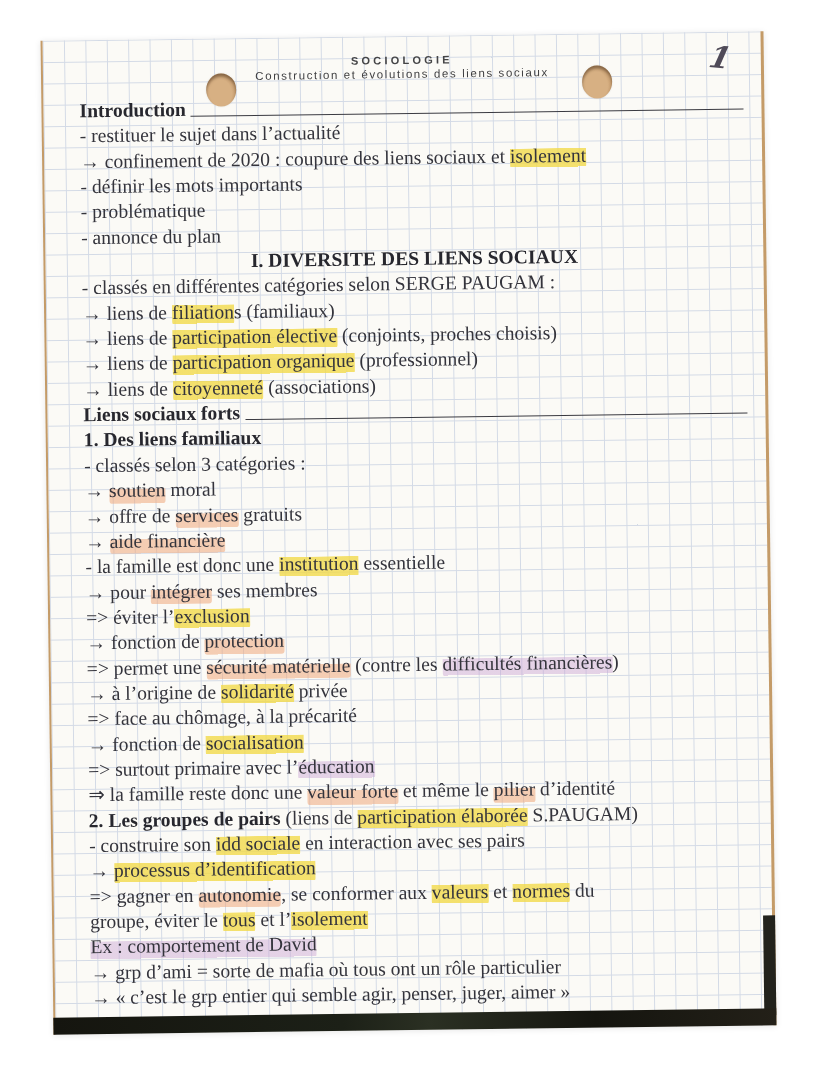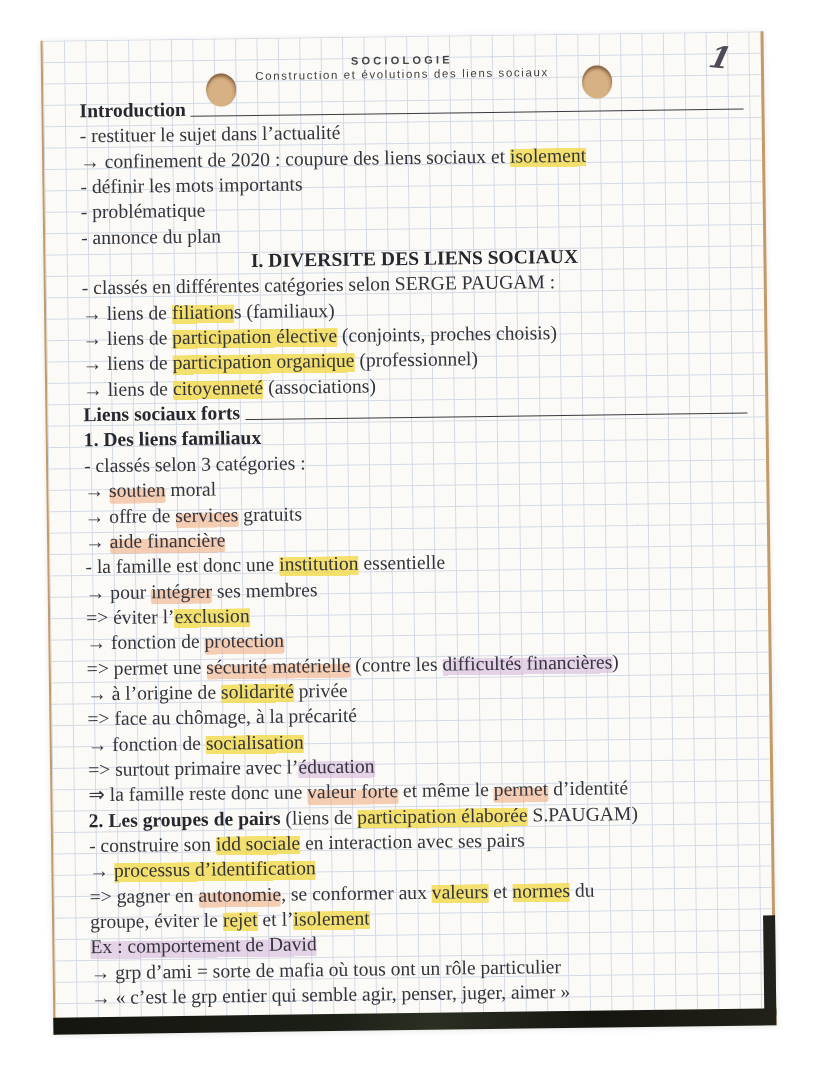--- a/index.html
+++ b/index.html
@@ -105,26 +105,26 @@
       <div class="line"><span>→ </span><span class="hl-pink">aide financière</span></div>
       <div class="line"><span>- la famille est donc une </span><span class="hl-yellow">institution</span><span> essentielle</span></div>
       <div class="line"><span>→ pour </span><span class="hl-pink">intégrer</span><span> ses membres</span></div>
       <div class="line"><span>=&gt; éviter l’</span><span class="hl-yellow">exclusion</span></div>
       <div class="line"><span>→ fonction de </span><span class="hl-pink">protection</span></div>
       <div class="line"><span>=&gt; permet une </span><span class="hl-pink">sécurité matérielle</span><span> (contre les </span><span class="hl-purple">difficultés financières</span><span>)</span></div>
       <div class="line"><span>→ à l’origine de </span><span class="hl-yellow">solidarité</span><span> privée</span></div>
       <div class="line"><span>=&gt; face au chômage, à la précarité</span></div>
       <div class="line"><span>→ fonction de </span><span class="hl-yellow">socialisation</span></div>
       <div class="line"><span>=&gt; surtout primaire avec l’</span><span class="hl-purple">éducation</span></div>
-      <div class="line"><span>⇒ la famille reste donc une </span><span class="hl-pink">valeur forte</span><span> et même le </span><span class="hl-pink">permet</span><span> d’identité</span></div>
+      <div class="line"><span>⇒ la famille reste donc une </span><span class="hl-pink">valeur forte</span><span> et même le </span><span class="hl-pink">pilier</span><span> d’identité</span></div>
       <div class="line"><span class="b">2. Les groupes de pairs</span><span> (liens de </span><span class="hl-yellow">participation élaborée</span><span> S.PAUGAM)</span></div>
       <div class="line"><span>- construire son </span><span class="hl-yellow">idd sociale</span><span> en interaction avec ses pairs</span></div>
       <div class="line"><span>→ </span><span class="hl-yellow">processus d’identification</span></div>
       <div class="line"><span>=&gt; gagner en </span><span class="hl-pink">autonomie</span><span>, se conformer aux </span><span class="hl-yellow">valeurs</span><span> et </span><span class="hl-yellow">normes</span><span> du</span></div>
-      <div class="line"><span>groupe, éviter le </span><span class="hl-yellow">rejet</span><span> et l’</span><span class="hl-yellow">isolement</span></div>
+      <div class="line"><span>groupe, éviter le </span><span class="hl-yellow">tous</span><span> et l’</span><span class="hl-yellow">isolement</span></div>
       <div class="line"><span class="hl-purple">Ex : comportement de David</span></div>
       <div class="line"><span>→ grp d’ami = sorte de mafia où tous ont un rôle particulier</span></div>
       <div class="line"><span>→ « c’est le grp entier qui semble agir, penser, juger, aimer »</span></div>
     </div>
 
   <div class="right-bar"></div>
   <div class="bottom-strip"></div>
 </div>
 
 </body></html>

